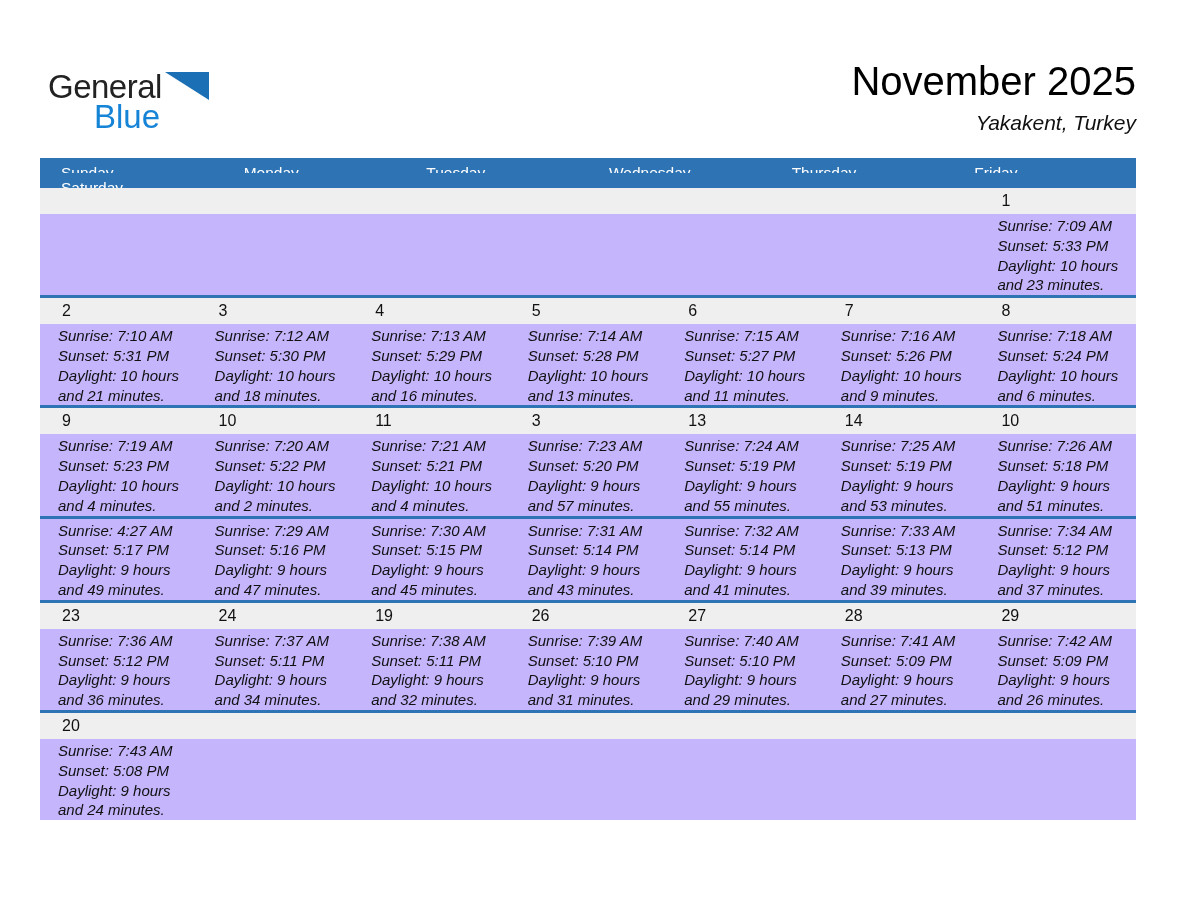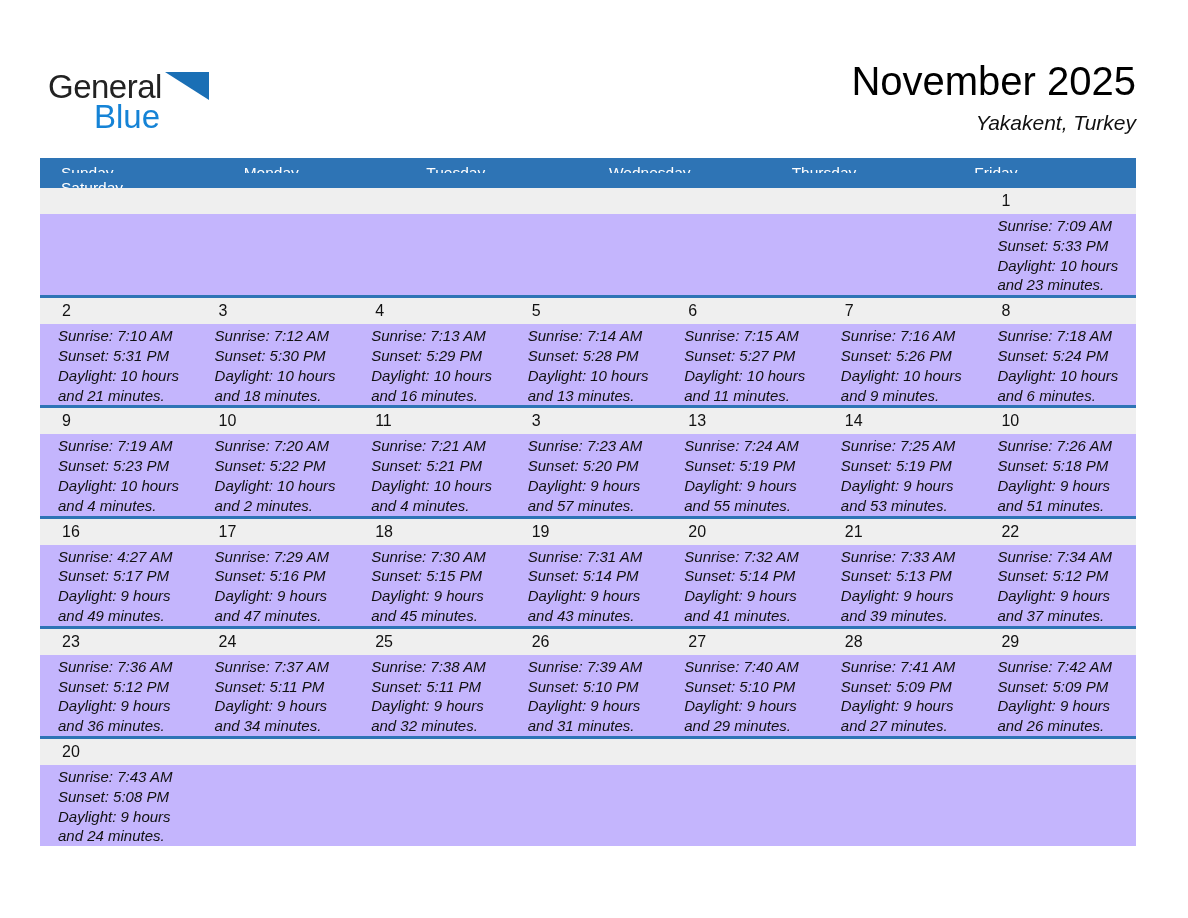--- a/index.html
+++ b/index.html
@@ -191,29 +191,20 @@
           </div>
           <div class="day-cell">
             <div class="cell-line">Sunrise: 7:26 AM</div>
             <div class="cell-line">Sunset: 5:18 PM</div>
             <div class="cell-line">Daylight: 9 hours</div>
             <div class="cell-line">and 51 minutes.</div>
           </div>
         </div>
       </div>
       <div class="week bordered">
-        <div class="num-row">
-          <div class="num-cell">16</div>
-          <div class="num-cell">17</div>
-          <div class="num-cell">18</div>
-          <div class="num-cell">19</div>
-          <div class="num-cell">20</div>
-          <div class="num-cell">21</div>
-          <div class="num-cell">22</div>
-        </div>
         <div class="content-row">
           <div class="day-cell">
             <div class="cell-line">Sunrise: 4:27 AM</div>
             <div class="cell-line">Sunset: 5:17 PM</div>
             <div class="cell-line">Daylight: 9 hours</div>
             <div class="cell-line">and 49 minutes.</div>
           </div>
           <div class="day-cell">
             <div class="cell-line">Sunrise: 7:29 AM</div>
             <div class="cell-line">Sunset: 5:16 PM</div>
@@ -249,21 +240,21 @@
             <div class="cell-line">Sunset: 5:12 PM</div>
             <div class="cell-line">Daylight: 9 hours</div>
             <div class="cell-line">and 37 minutes.</div>
           </div>
         </div>
       </div>
       <div class="week bordered">
         <div class="num-row">
           <div class="num-cell">23</div>
           <div class="num-cell">24</div>
-          <div class="num-cell">25</div>
+          <div class="num-cell">19</div>
           <div class="num-cell">26</div>
           <div class="num-cell">27</div>
           <div class="num-cell">28</div>
           <div class="num-cell">29</div>
         </div>
         <div class="content-row">
           <div class="day-cell">
             <div class="cell-line">Sunrise: 7:36 AM</div>
             <div class="cell-line">Sunset: 5:12 PM</div>
             <div class="cell-line">Daylight: 9 hours</div>

